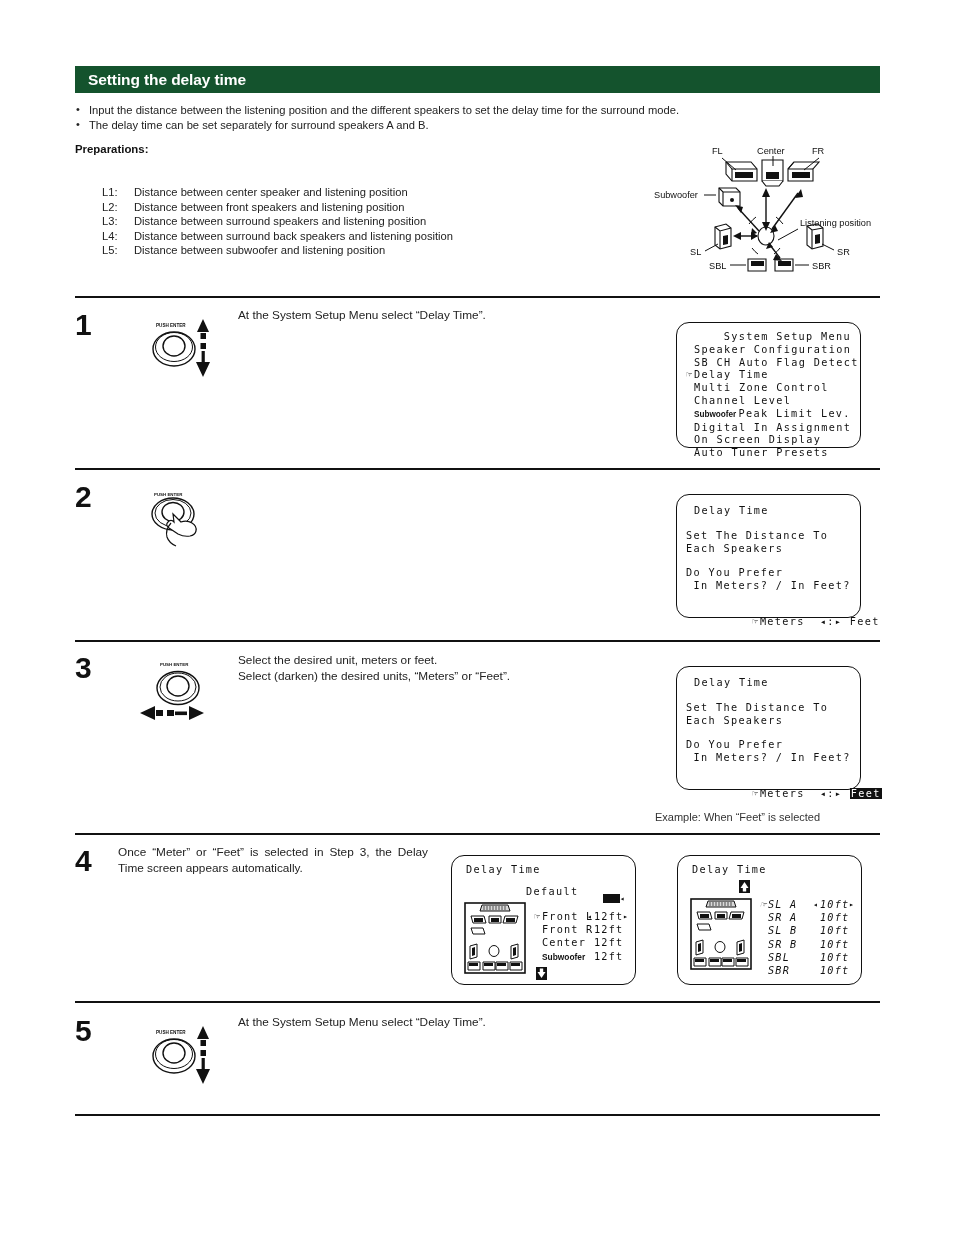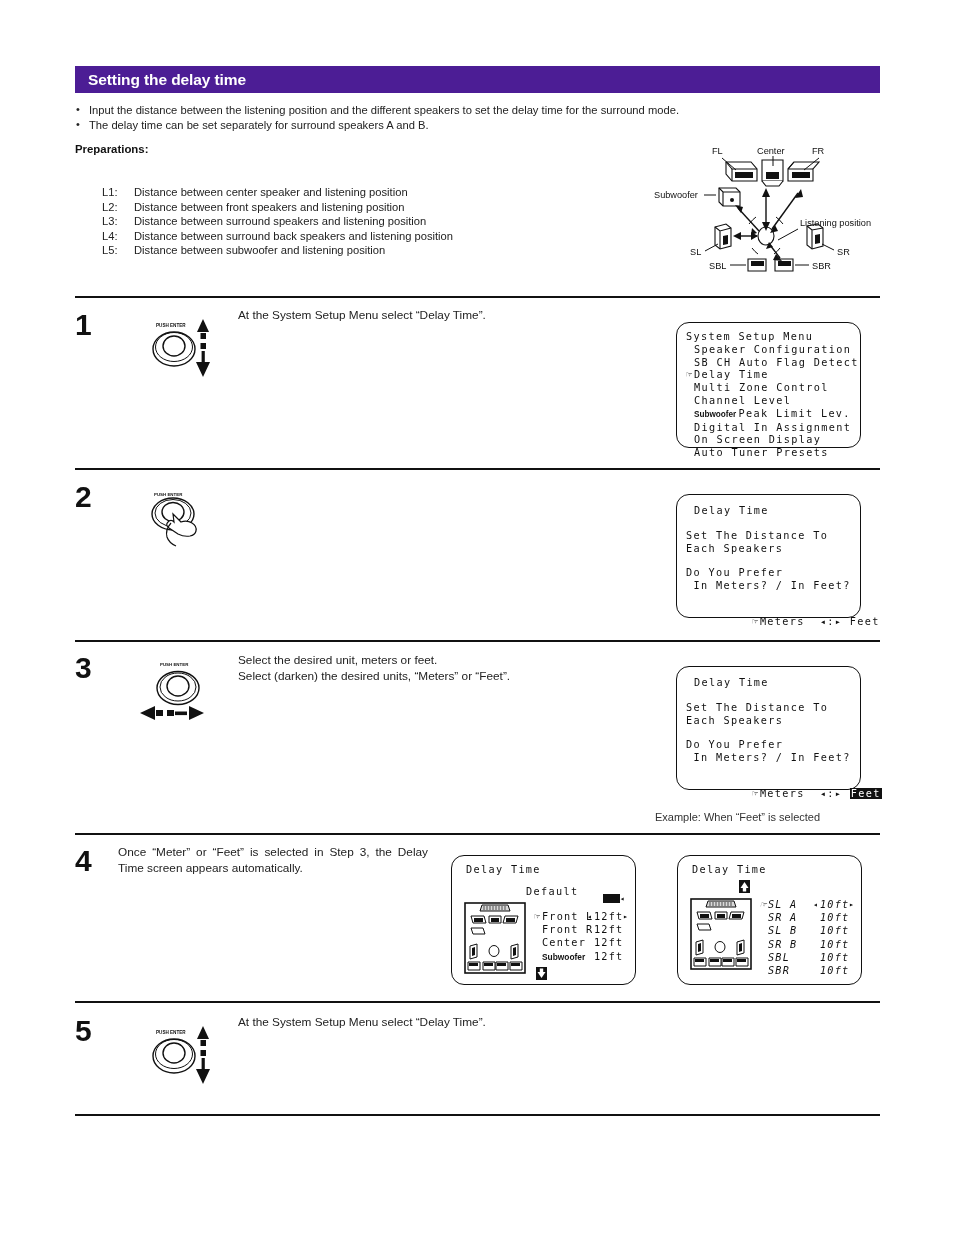--- a/index.html
+++ b/index.html
@@ -6,21 +6,21 @@
   body{
     width:954px;height:1237px;background:#ffffff;
     font-family:"Liberation Sans", sans-serif;
     color:#1a1a1a;-webkit-font-smoothing:antialiased;
   }
   .page{position:relative;width:954px;height:1237px;overflow:hidden;}
 
   
   .titlebar{
     position:absolute;left:75px;top:66px;width:805px;height:27px;
-    background:#4c1d95;
+    background:#14532d;
   }
   .titlebar span{
     position:absolute;left:13px;top:50%;transform:translateY(-50%);
     color:#fff;font-size:15.5px;font-weight:bold;letter-spacing:-0.1px;
   }
 
   
   .bullets{position:absolute;left:75px;top:103px;width:800px;}
   .bullet{position:relative;padding-left:14px;font-size:11.2px;line-height:14.5px;color:#222;}
   .bullet:before{content:"\2022";position:absolute;left:1px;top:-1px;font-size:11px;color:#222;}
@@ -54,21 +54,21 @@
   .osd{
     position:absolute;border:1.6px solid #111;border-radius:13px;
     background:#fff;box-sizing:border-box;
   }
   .osd-inner{padding:8px 9px 6px 9px;}
   .osdline{
     font-family:"DejaVu Sans Mono", monospace;
     font-size:10.2px;line-height:12.8px;color:#111;
     letter-spacing:1.35px;white-space:pre;
   }
-  .osdline.center{text-align:left;}
+  .osdline.center{text-align:right;}
   .osd-cursor{display:inline-block;width:8px;}
   .small-sub{
     font-family:"Liberation Sans", sans-serif;font-size:8.2px;
     letter-spacing:0px;font-weight:bold;
   }
   .inv{background:#111;color:#fff;padding:0 1px;}
 
   .caption{position:absolute;font-size:11px;color:#333;}
 
   

